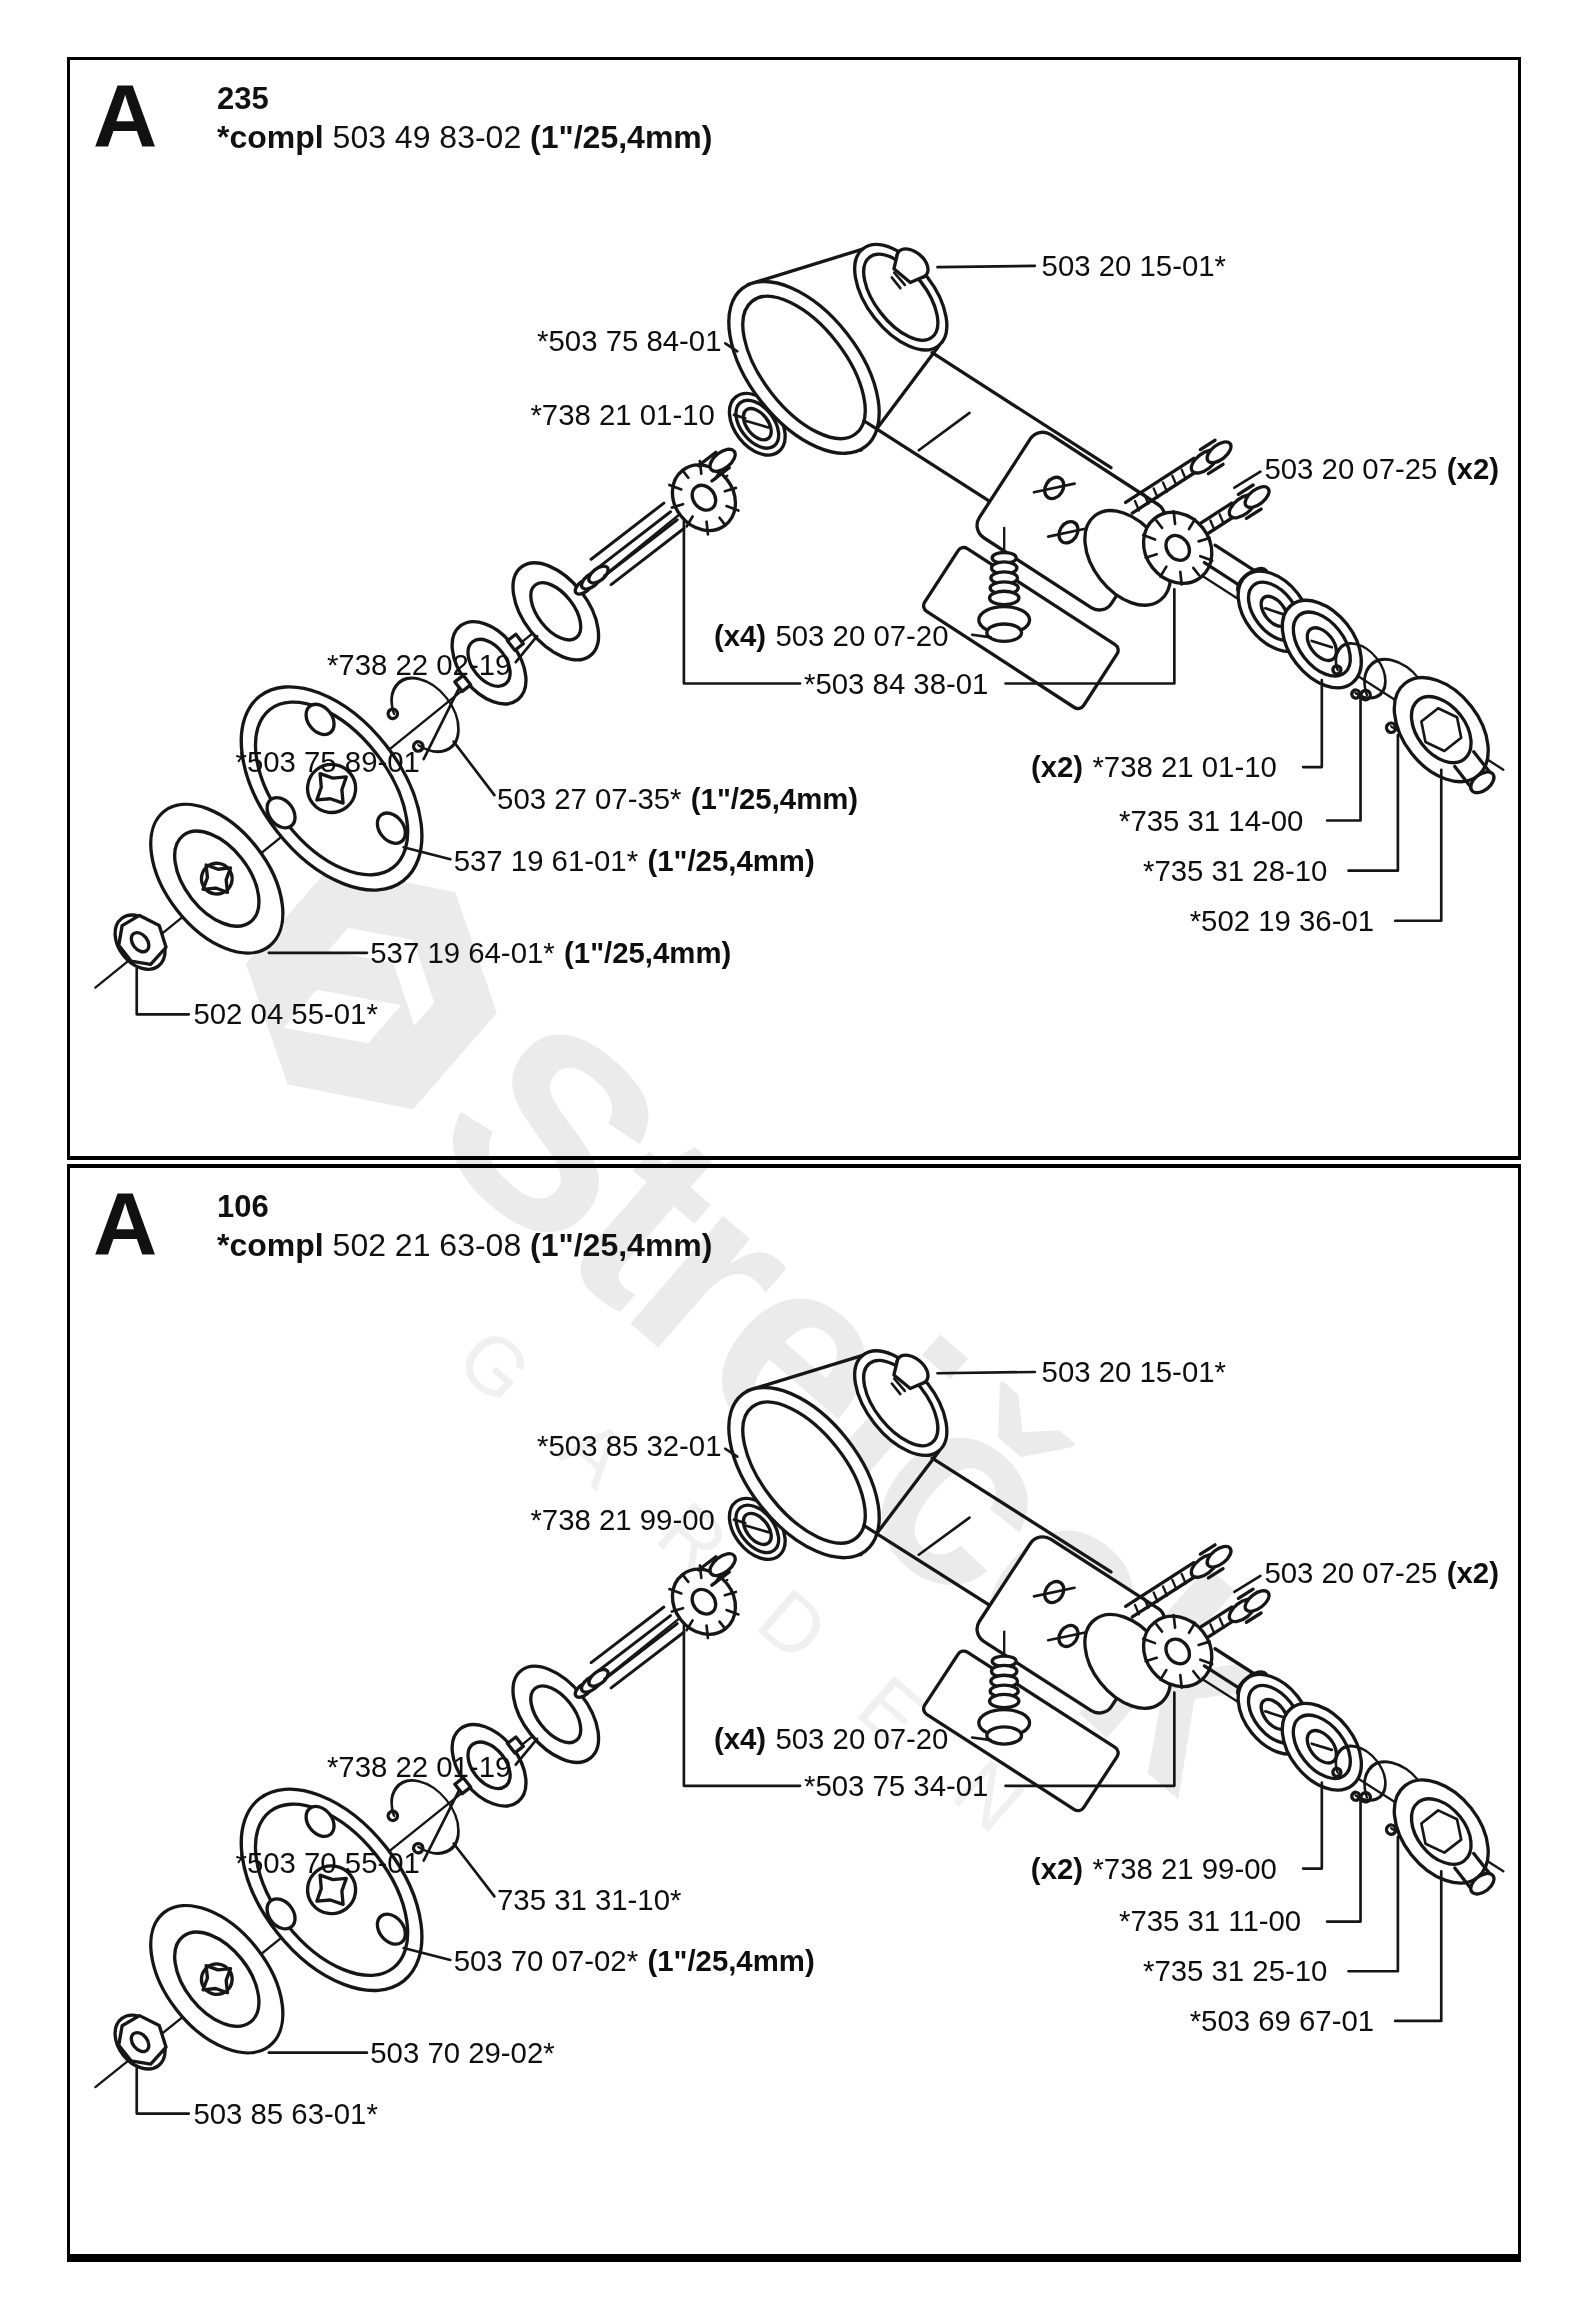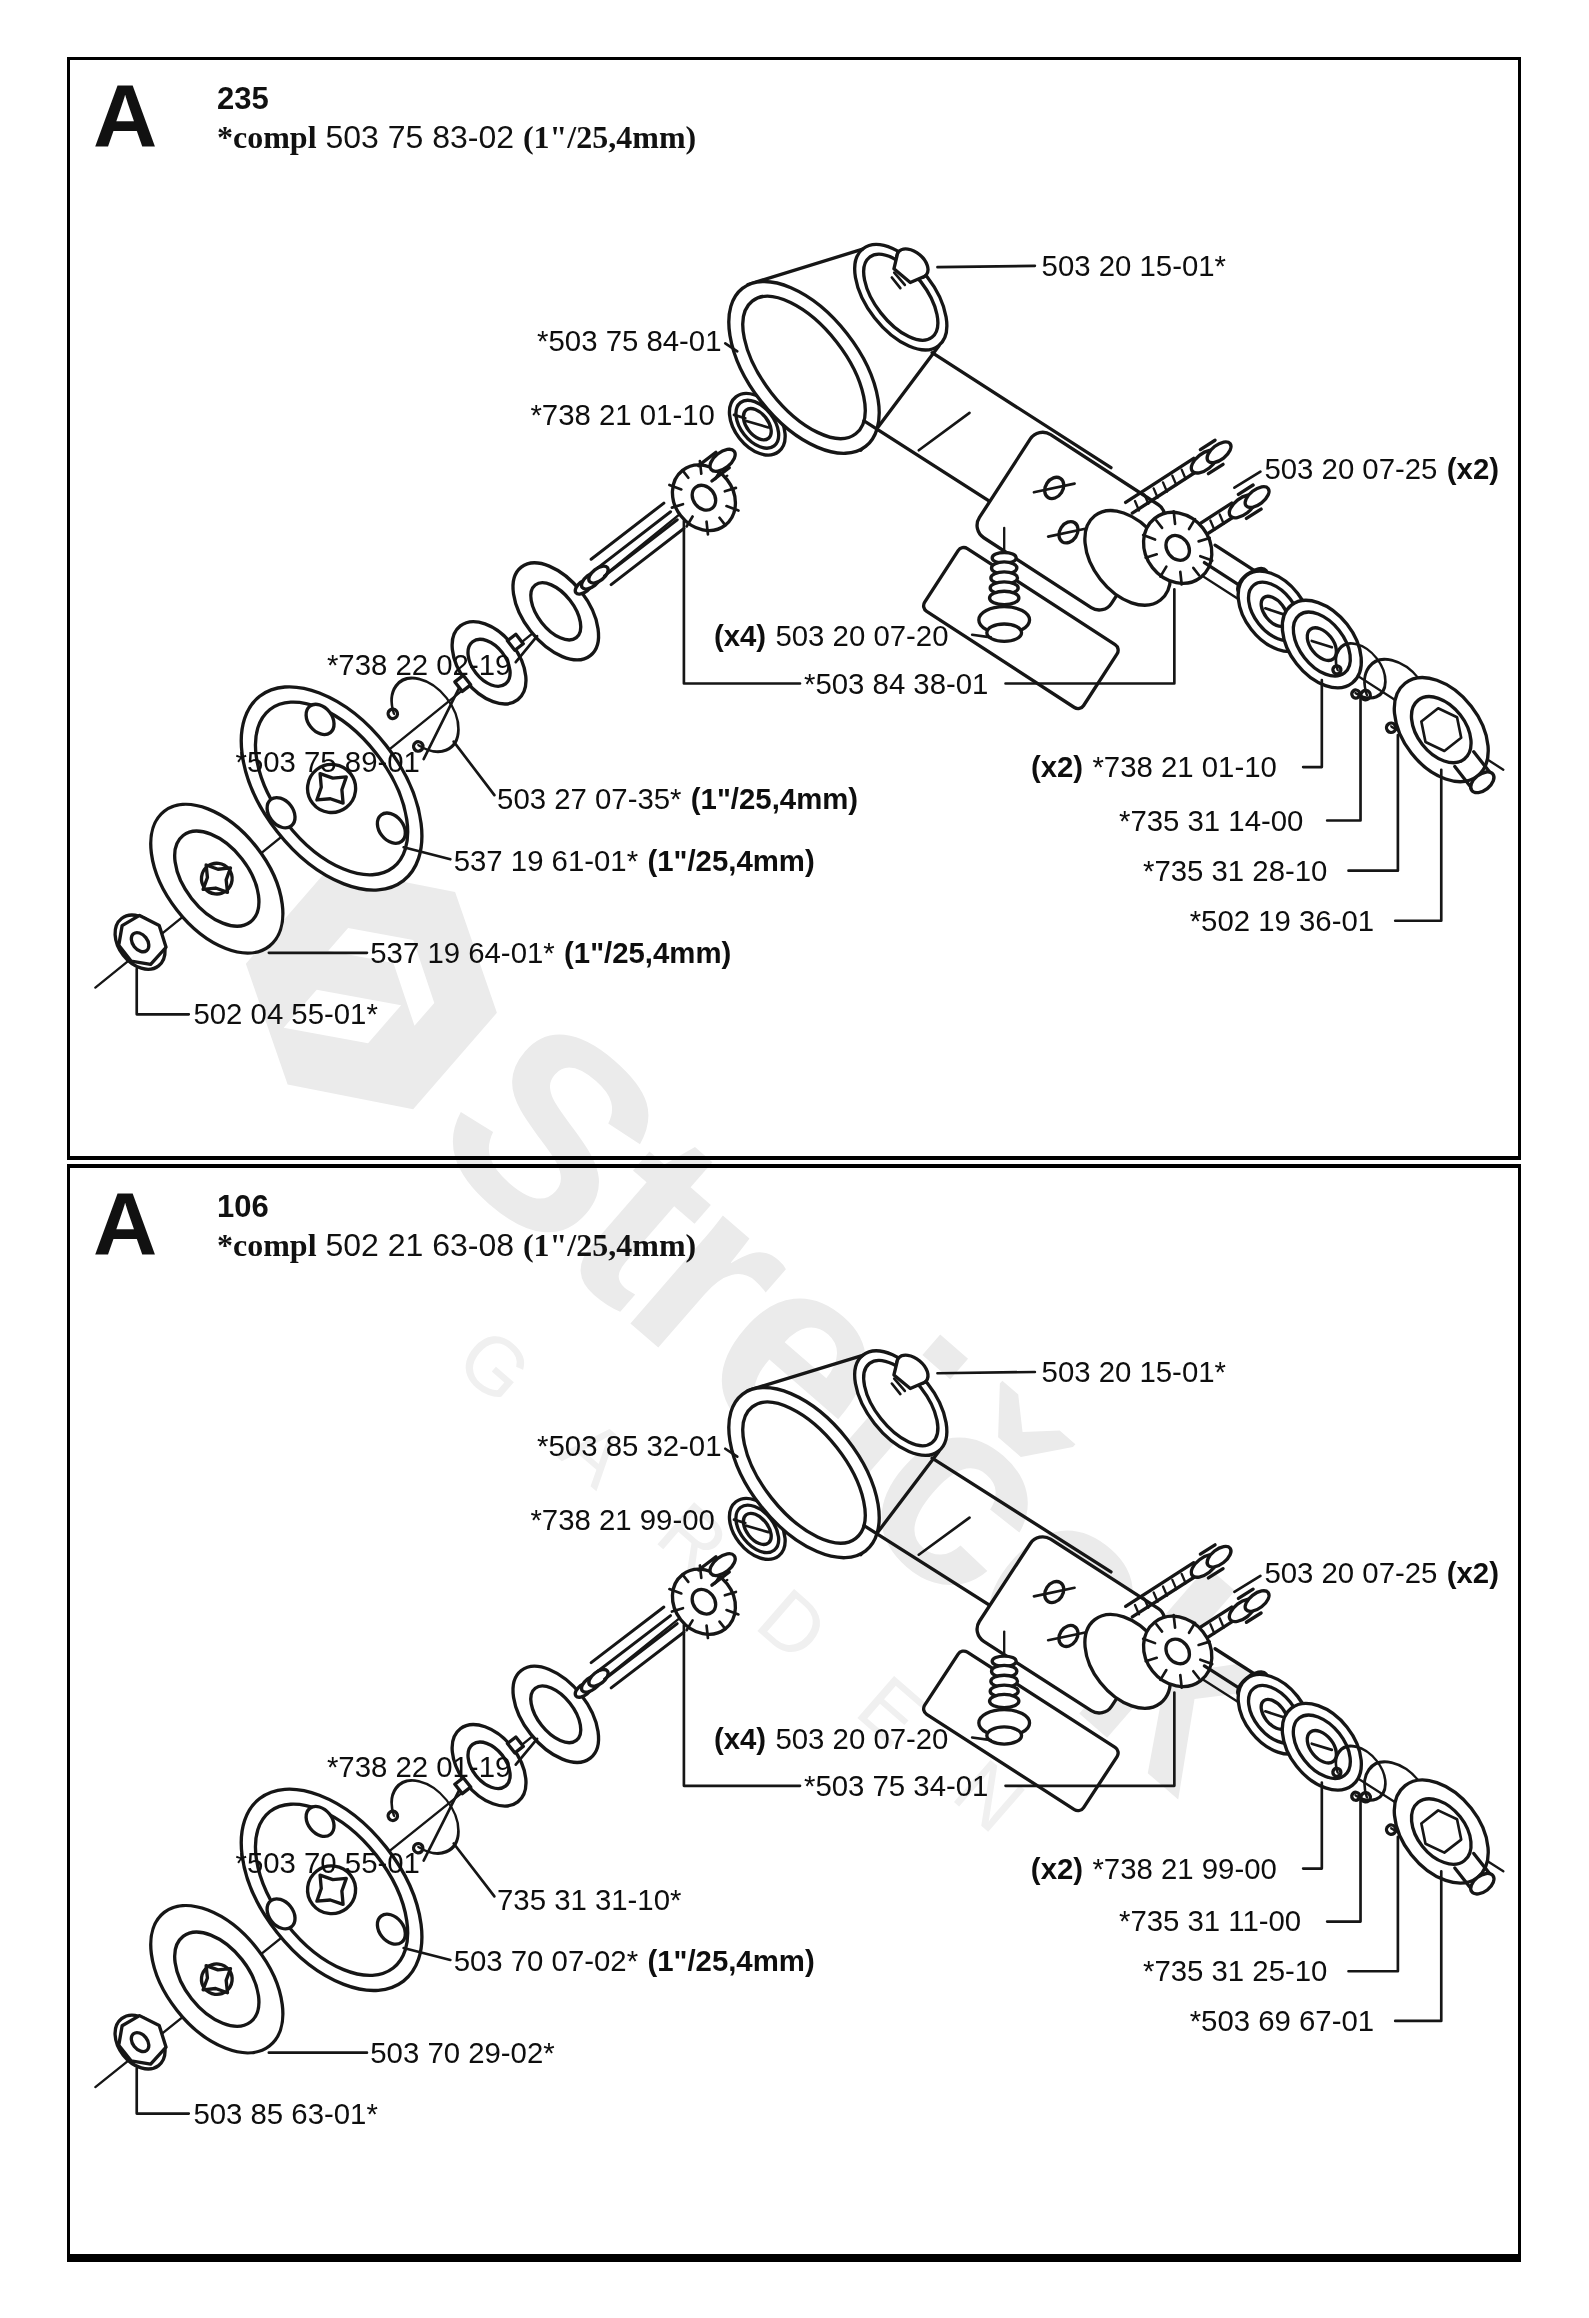--- a/index.html
+++ b/index.html
@@ -14,21 +14,21 @@
   .wm-garden{position:absolute;left:430px;top:289px;font-size:81px;font-weight:400;
              letter-spacing:74px;color:#f0f0f0;}
   
   .panel{position:absolute;left:67px;width:1454px;border:3.4px solid #000;box-sizing:border-box;}
   .panel-1{top:57px;height:1103px;border-bottom-width:4px;}
   .panel-2{top:1164px;height:1098px;border-top-width:4px;border-bottom-width:8.7px;}
   .panel svg.art{position:absolute;left:0;top:0;width:100%;height:100%;}
   .hdr-letter{position:absolute;left:23px;top:12px;font-size:89px;font-weight:bold;line-height:1;}
   .hdr-model{position:absolute;left:147px;top:21.5px;font-size:31px;font-weight:bold;line-height:1.1;}
   .hdr-compl{position:absolute;left:147px;top:59px;font-size:32px;line-height:1.15;}
-  .b{font-weight:bold;font-family:Liberation Serif, serif;}
+  .b{font-weight:bold;}
   text.lbl{font-family:"Liberation Sans",sans-serif;font-size:44px;fill:#0e0e0e;}
   text.lbl .bold{font-weight:bold;}
 </style>
 </head>
 <body>
 
 <div class="page">
 
   <div class="wm">
     <div class="wm-row">
@@ -234,21 +234,21 @@
         </g>
       </g>
     </defs>
   </svg>
 
   <div class="panel panel-1">
     <div class="hdr-letter">A</div>
     <div class="hdr-model">235</div>
     <div class="hdr-compl">
       <span class="b">*compl</span>
-      <span>503 75 83-02</span>
+      <span>503 49 83-02</span>
       <span class="b">(1"/25,4mm)</span>
     </div>
     <svg class="art" viewBox="0 0 2170 1640" preserveAspectRatio="none">
       <use href="#art"></use>
       <text class="lbl" x="1456" y="323"><tspan>503 20 15-01*</tspan></text>
       <text class="lbl" x="700" y="435"><tspan>*503 75 84-01</tspan></text>
       <text class="lbl" x="1790" y="627"><tspan>503 20 07-25</tspan><tspan class="bold" dx="14">(x2)</tspan></text>
       <text class="lbl" x="690" y="546"><tspan>*738 21 01-10</tspan></text>
       <text class="lbl" x="385" y="920"><tspan>*738 22 02-19</tspan></text>
       <text class="lbl" x="248" y="1065"><tspan>*503 75 89-01</tspan></text>

